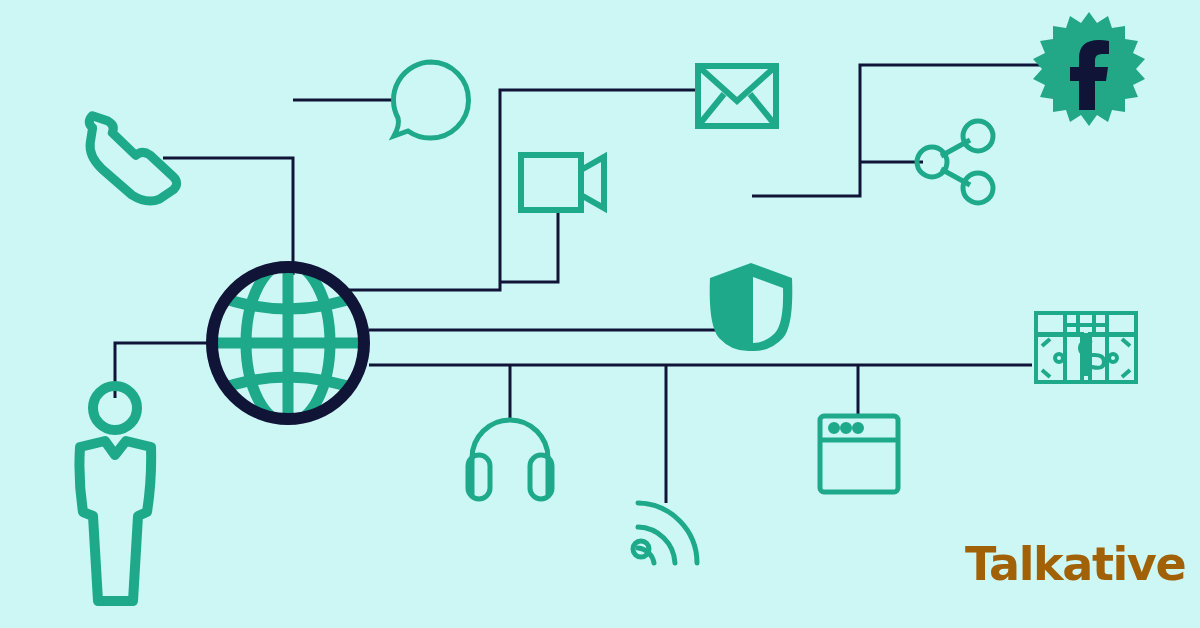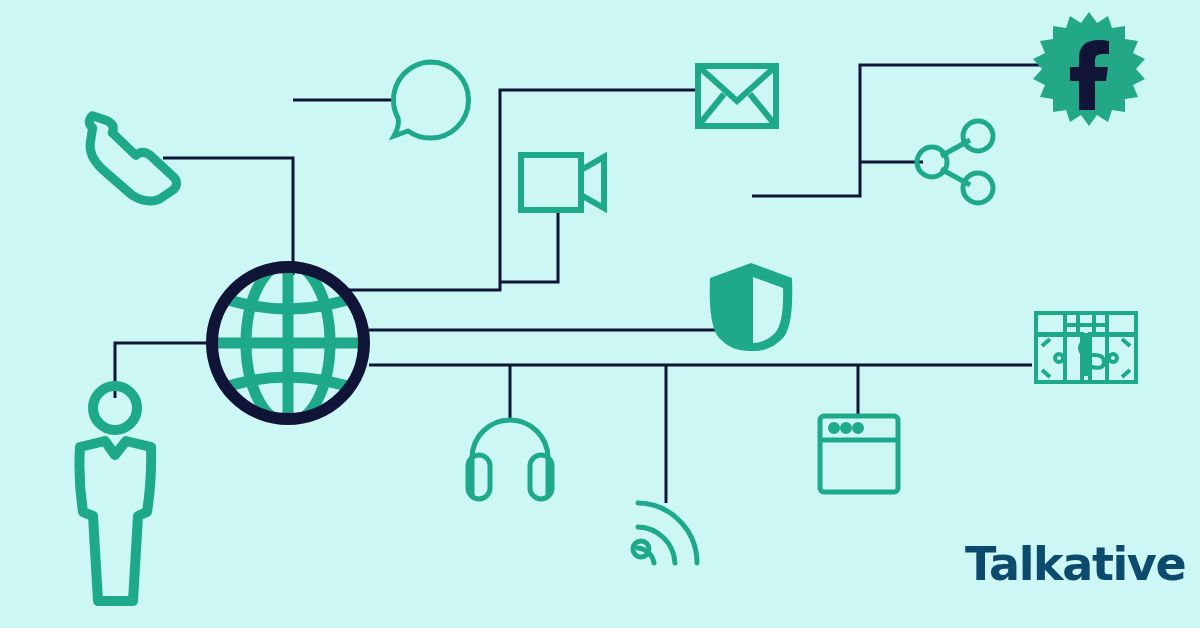--- a/index.html
+++ b/index.html
@@ -33,21 +33,21 @@
     width: 200px;
     height: 62px;
     display: flex;
     align-items: center;
   }
   #brand-wordmark {
     font-family: "DejaVu Sans", sans-serif;
     font-weight: bold;
     font-size: 46px;
     letter-spacing: -1.4px;
-    color: #0c4a6e;
+    color: #a16207;
     line-height: 1;
     white-space: nowrap;
   }
   #brand-mark {
     margin-left: 2px;
     margin-bottom: 22px;
   }
 </style>
 </head>
 <body>

